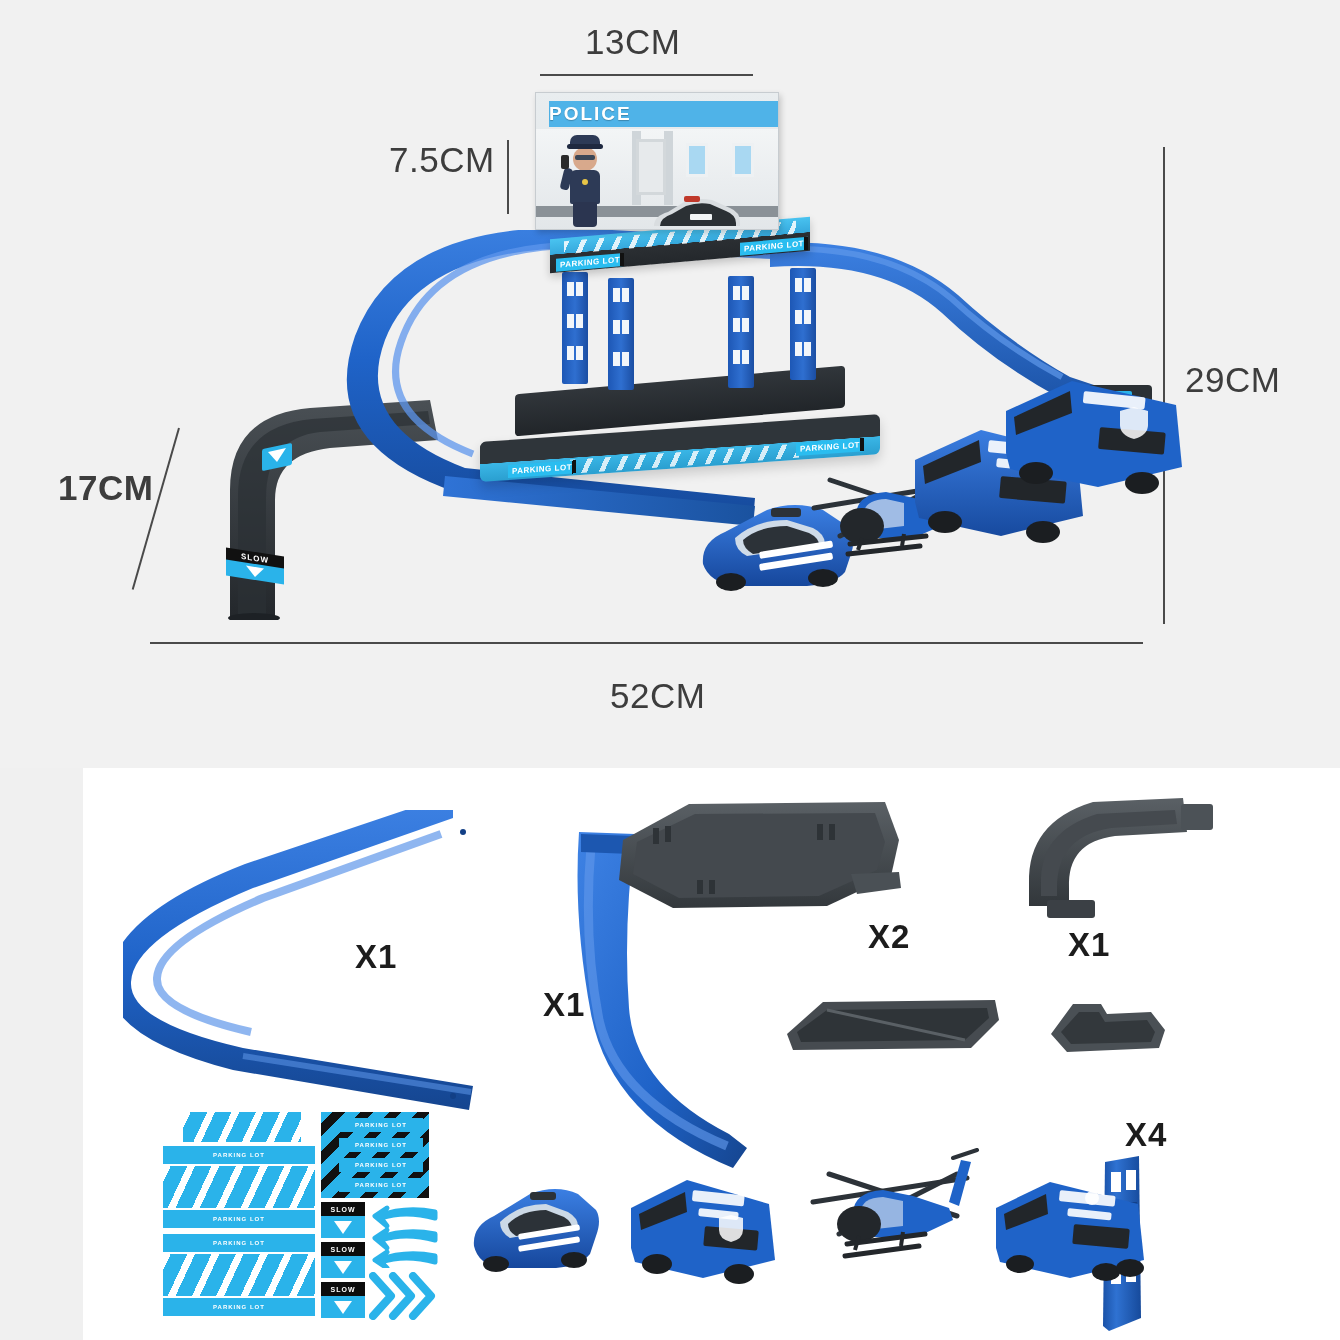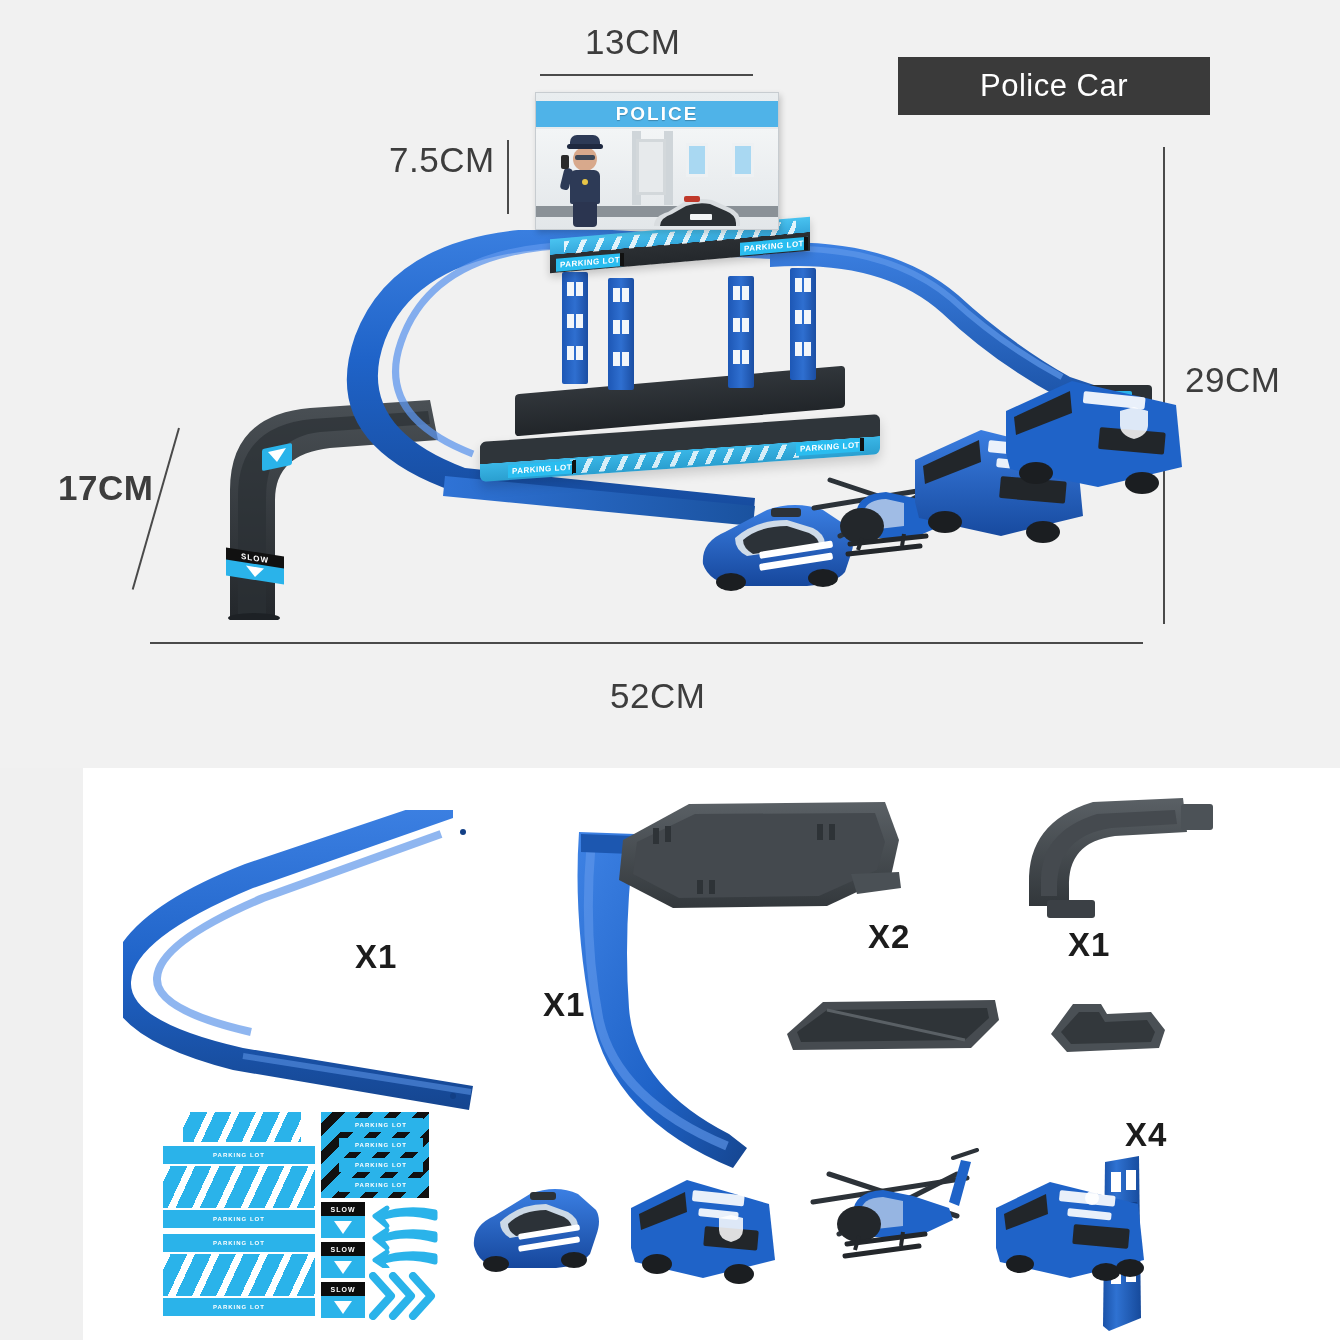--- a/index.html
+++ b/index.html
@@ -63,23 +63,23 @@
 
   
   #backdrop {
     left: 385px; top: 12px; width: 244px; height: 138px;
     background: linear-gradient(#e9edef, #dfe4e7);
     border: 1px solid #c7ccd0;
     box-shadow: 2px 3px 6px rgba(0,0,0,.18);
     overflow: hidden;
   }
   #backdrop .band {
-    position: absolute; left: 0; top: 8px; width: 100%; height: 26px;
+    position: absolute; left: 13px; top: 8px; width: 100%; height: 26px;
     background: #4fb3e8;
-    display: flex; align-items: center; justify-content: center;
+    display: flex; align-items: center; 
   }
   #backdrop .band span {
     color: #fff; font-weight: bold; font-size: 19px; letter-spacing: 2px;
     text-shadow: 0 1px 1px rgba(0,0,0,.25);
   }
   #backdrop .wall {
     position: absolute; left: 0; top: 36px; width: 100%; height: 102px;
     background: linear-gradient(#f3f5f6, #e2e6e9);
   }
   #backdrop .pil {
@@ -226,23 +226,20 @@
     font-size:7px; font-weight:bold; letter-spacing:1px;
     display:flex; align-items:center; justify-content:center;
   }
   .st-down { background:#2ab3ea; display:flex; align-items:center; justify-content:center; }
 </style>
 </head>
 <body>
 
 <div id="top-section">
 
-  <div class="badge">
-    <span>Police Car</span>
-  </div>
 
   <div class="rule" id="rule-13"></div>
   <div class="rule" id="rule-75"></div>
   <div class="rule" id="rule-29"></div>
   <div class="rule" id="rule-52"></div>
   <div class="rule" id="rule-17"></div>
 
   <div class="dim" id="dim-13">13CM</div>
   <div class="dim" id="dim-75">7.5CM</div>
   <div class="dim" id="dim-29">29CM</div>

